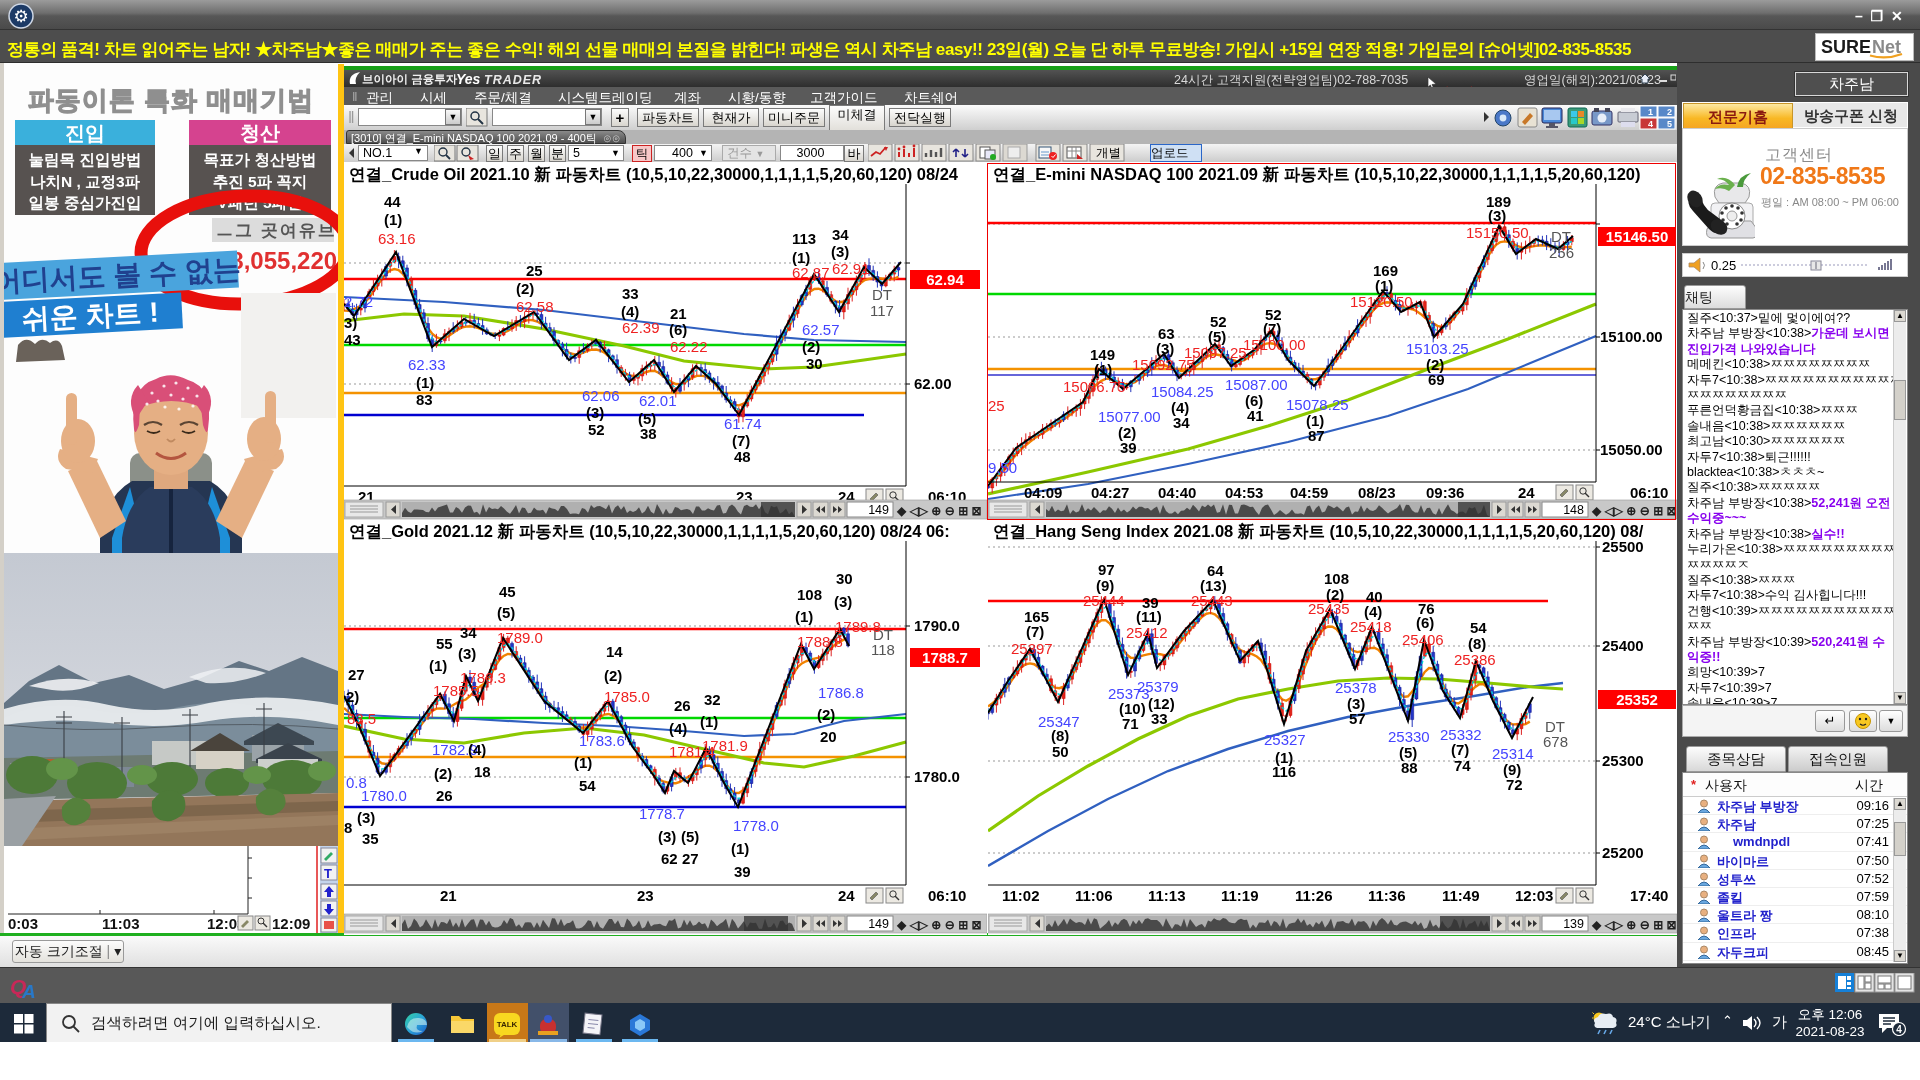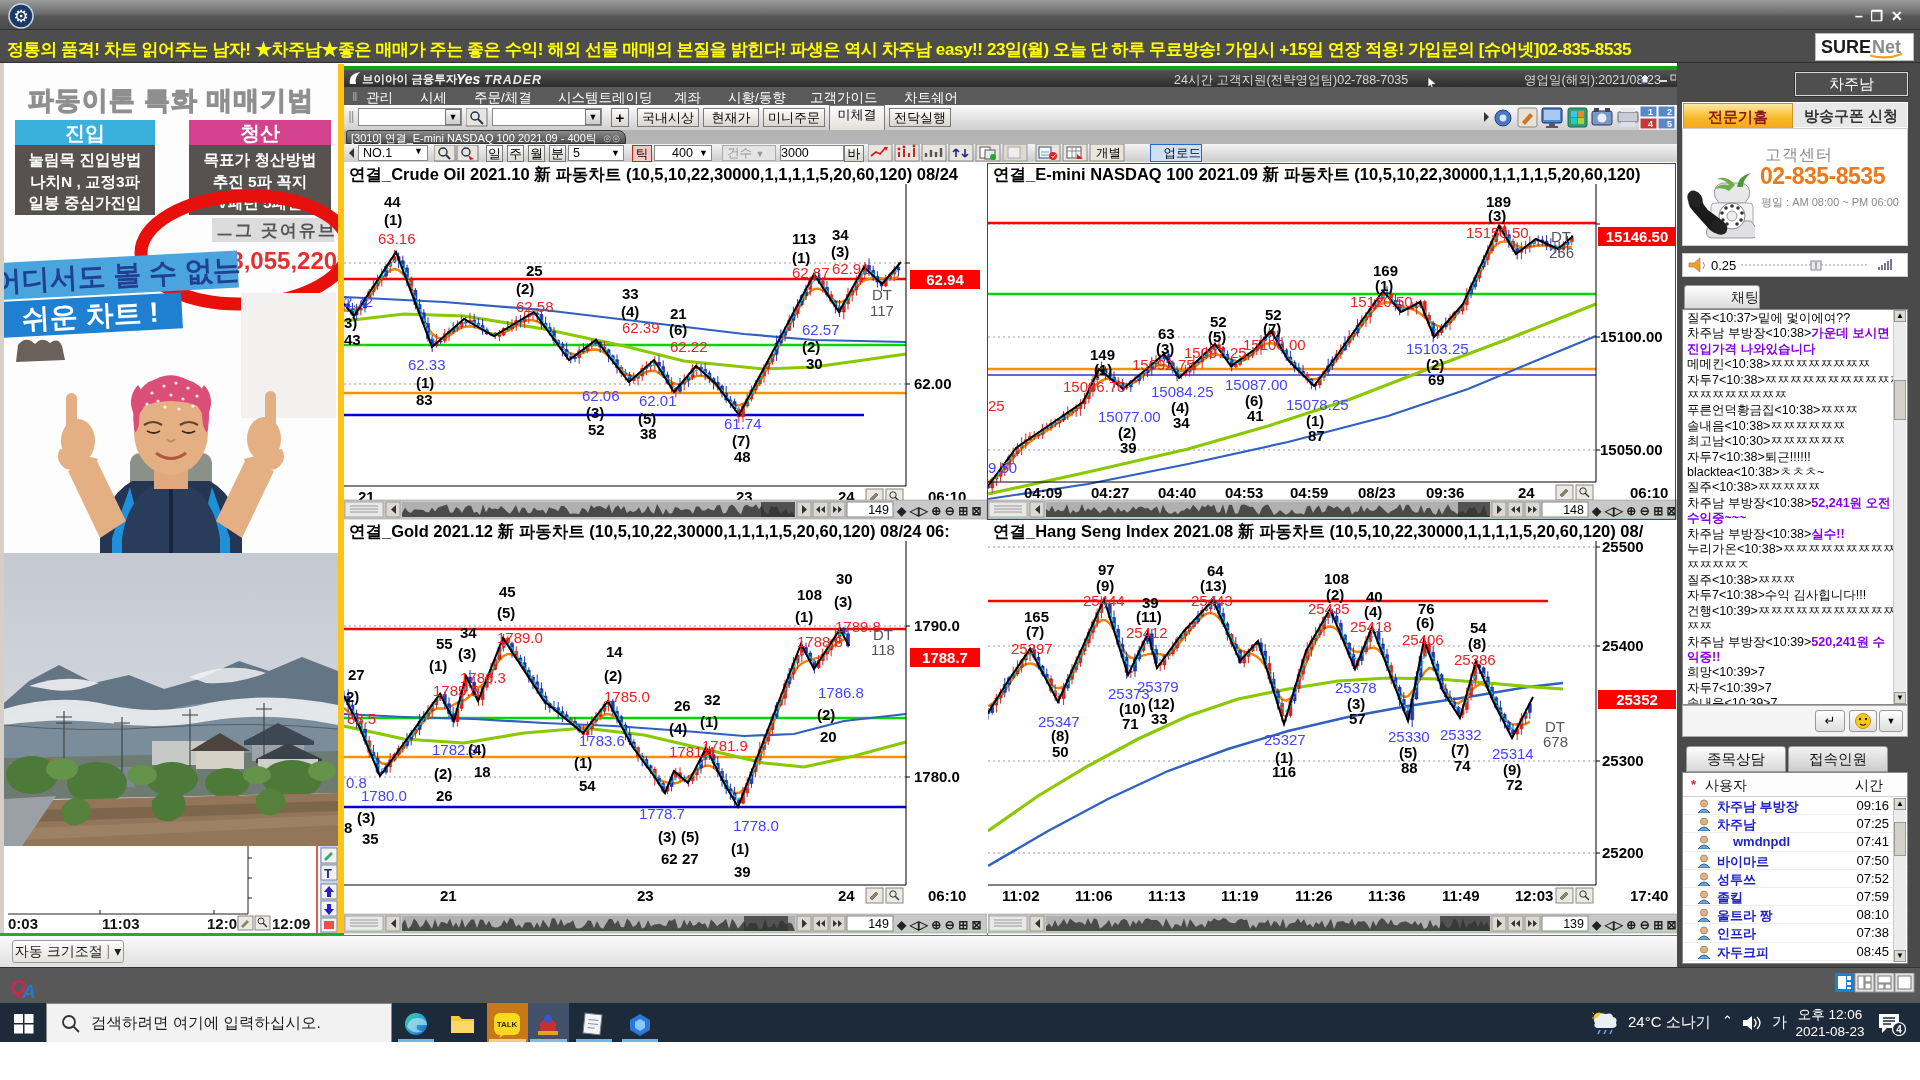--- a/index.html
+++ b/index.html
@@ -220,21 +220,21 @@
  <div class="abs" style="left:14px;top:3px;width:104px;height:18px;background:#fff;border:1px solid #888"></div>
  <div class="abs" style="left:101px;top:4px;width:16px;height:16px;background:linear-gradient(#f8f8f8,#ccc);border:1px solid #777;text-align:center;font-size:9px;line-height:15px">▼</div>
  <svg class="abs" style="left:122px;top:3px" width="22" height="19">
       <rect width="21" height="18" fill="#e8e5de" stroke="#777"></rect>
       <circle cx="9" cy="8" r="4" fill="none" stroke="#234" stroke-width="1.5"></circle>
       <line x1="12" y1="11" x2="17" y2="16" stroke="#234" stroke-width="2"></line>
     </svg>
  <div class="abs" style="left:148px;top:3px;width:110px;height:18px;background:#fff;border:1px solid #888"></div>
  <div class="abs" style="left:241px;top:4px;width:16px;height:16px;background:linear-gradient(#f8f8f8,#ccc);border:1px solid #777;text-align:center;font-size:9px;line-height:15px">▼</div>
  <div class="abs btn" style="left:267px;top:3px;width:18px;height:19px;font-weight:bold;font-size:15px;line-height:17px">+</div>
- <div class="abs btn" style="left:293px;top:3px;width:62px;height:19px">국내시상</div>
+ <div class="abs btn" style="left:293px;top:3px;width:62px;height:19px">파동차트</div>
  <div class="abs btn" style="left:359px;top:3px;width:56px;height:19px">현재가</div>
  <div class="abs btn" style="left:419px;top:3px;width:62px;height:19px">미니주문</div>
  <div class="abs btn" style="left:485px;top:0;width:56px;height:35px">미체결</div>
  <div class="abs btn" style="left:545px;top:3px;width:62px;height:19px">전닥실행</div>
  <svg class="abs" style="left:1136px;top:1px" width="170px" height="23">
   <path d="M4 6 l5 5 -5 5z" fill="#333"></path>
   <g transform="translate(14,2)">
         <circle cx="9" cy="10" r="8" fill="#4a78c8" stroke="#246"></circle>
         <circle cx="9" cy="10" r="3.4" fill="#d8e8f8"></circle>
       </g>
@@ -296,21 +296,21 @@
       <path d="M34 10 l6 4 -4 1z" fill="#c22"></path>
     </svg>
  <div class="abs btn" style="left:142px;top:1px;width:17px;height:17px;line-height:16px">일</div>
  <div class="abs btn" style="left:163px;top:1px;width:17px;height:17px;line-height:16px">주</div>
  <div class="abs btn" style="left:184px;top:1px;width:17px;height:17px;line-height:16px">월</div>
  <div class="abs btn" style="left:205px;top:1px;width:17px;height:17px;line-height:16px">분</div>
  <div class="abs" style="left:224px;top:1px;width:56px;height:16px;background:#fff;border:1px solid #888;padding-left:4px;line-height:15px">5 <span style="position:absolute;right:3px;font-size:9px">▼</span></div>
  <div class="abs" style="left:288px;top:1px;width:20px;height:17px;background:#f8c8c8;border:1px solid #c22;text-align:center;line-height:16px">틱</div>
  <div class="abs" style="left:310px;top:1px;width:58px;height:16px;background:#fff;border:1px solid #888;padding-left:17px;line-height:15px">400 <span style="position:absolute;right:3px;font-size:9px">▼</span></div>
  <div class="abs" style="left:378px;top:1px;width:54px;height:16px;background:#e4e4e4;border:1px solid #aaa;color:#999;padding-left:4px;line-height:15px">건수 <span style="font-size:9px">▼</span></div>
- <div class="abs" style="left:436px;top:1px;width:64px;height:16px;background:#fff;border:1px solid #888;text-align:left;padding-right:3px;line-height:15px">3000</div>
+ <div class="abs" style="left:436px;top:1px;width:64px;height:16px;background:#fff;border:1px solid #888;text-align:center;padding-right:3px;line-height:15px">3000</div>
  <div class="abs btn" style="left:500px;top:1px;width:20px;height:17px;line-height:16px">바</div>
  <svg class="abs" style="left:524px;top:0" width="290" height="18">
   <g>
         <rect width="24" height="17" fill="#e8e5de" stroke="#888"></rect>
         <path d="M3 12 l5 -4 4 2 6 -7" stroke="#c22" stroke-width="1.8" fill="none"></path>
         <path d="M16 3 l4 0 -2 4z" fill="#c22"></path>
       </g>
   <g transform="translate(27,0)">
         <rect width="24" height="17" fill="#e8e5de" stroke="#888"></rect>
         <path d="M4 13 v-5 M9 13 v-8 M14 13 v-4 M19 13 v-9" stroke="#c22" stroke-width="2"></path>
@@ -348,21 +348,21 @@
         <rect width="24" height="17" fill="#e8e5de" stroke="#888"></rect>
         <rect x="4" y="3" width="14" height="11" fill="#fff" stroke="#555"></rect>
         <path d="M4 7 h14 M9 3 v11 M13 3 v11" stroke="#888"></path>
         <path d="M14 10 l6 5 h-6z" fill="#c22"></path>
       </g>
   <g transform="translate(222,0)">
         <rect width="34" height="17" fill="#e8e5de" stroke="#888"></rect>
         <text x="6" y="13" font-size="12.5" fill="#000">개별</text>
       </g>
  </svg>
- <div class="abs" style="left:806px;top:0;width:52px;height:18px;background:#cfe0f4;border:1.5px solid #2a66c8;text-align:right;line-height:16px">업로드</div>
+ <div class="abs" style="left:806px;top:0;width:52px;height:18px;background:#cfe0f4;border:1.5px solid #2a66c8;text-align:left;line-height:16px">업로드</div>
 </div>
 <div style="position:absolute;left:344px;top:164px;width:643px;height:356px;border-right:1px solid #888"><svg width="643" height="356" viewBox="0 0 643 356" font-family="Liberation Sans, sans-serif">
       <rect width="643" height="356" fill="#ffffff"></rect>
       <line x1="0" y1="99" x2="562" y2="99" stroke="#999" stroke-width="1" stroke-dasharray="2,3"></line>
       <line x1="0" y1="220" x2="562" y2="220" stroke="#999" stroke-width="1" stroke-dasharray="2,3"></line>
       <line x1="0" y1="115" x2="562" y2="115" stroke="#ff0000" stroke-width="2.5"></line>
       <line x1="0" y1="181" x2="562" y2="181" stroke="#00d800" stroke-width="2.5"></line>
       <line x1="0" y1="229" x2="562" y2="229" stroke="#f49200" stroke-width="2.5"></line>
       <line x1="0" y1="251" x2="520" y2="251" stroke="#0000d0" stroke-width="2.5"></line>
       <polyline points="0.0,133.0 100.0,138.0 200.0,146.0 300.0,158.0 400.0,170.0 470.0,176.0 562.0,178.0" fill="none" stroke="#3060c0" stroke-width="2.2"></polyline>
@@ -817,21 +817,21 @@
       <line x1="133" y1="8" x2="133" y2="15" stroke="#667"></line>
  <g stroke="#557" stroke-width="1.6">
         <line x1="196" y1="16" x2="196" y2="13"></line>
         <line x1="199" y1="16" x2="199" y2="11"></line>
         <line x1="202" y1="16" x2="202" y2="9"></line>
         <line x1="205" y1="16" x2="205" y2="7"></line>
         <line x1="208" y1="16" x2="208" y2="5"></line>
       </g>
     </svg>
 </div>
-<div class="abs" style="left:1684px;top:285px;width:76px;height:24px;background:linear-gradient(#fdfdfd,#dcdcdc);border:1px solid #999;border-radius:3px 3px 0 0;font-size:14px;color:#222;text-align:right;line-height:22px">채팅</div>
+<div class="abs" style="left:1684px;top:285px;width:62px;height:24px;background:linear-gradient(#fdfdfd,#dcdcdc);border:1px solid #999;border-radius:3px 3px 0 0;font-size:14px;color:#222;text-align:left;line-height:22px">채팅</div>
 <div class="abs" style="left:1682px;top:309px;width:226px;height:396px;background:#fff;border:1px solid #888;font-size:12.5px;line-height:15.4px;color:#000;padding:1px 0 0 4px;overflow:hidden">
 <div>질주&lt;10:37&gt;밑에 멏이에여??</div>
     <div>차주남 부방장&lt;10:38&gt;<b style="color:#8800ee">가운데 보시면<br>진입가격 나와있습니다</b></div>
     <div>메메킨&lt;10:38&gt;ㅉㅉㅉㅉㅉㅉㅉㅉ</div>
     <div>자두7&lt;10:38&gt;ㅉㅉㅉㅉㅉㅉㅉㅉㅉㅉㅉㅉㅉㅉㅉㅉㅉㅉㅉ</div>
     <div>푸른언덕황금집&lt;10:38&gt;ㅉㅉㅉ</div>
     <div>솔내음&lt;10:38&gt;ㅉㅉㅉㅉㅉㅉ</div>
     <div>최고남&lt;10:30&gt;ㅉㅉㅉㅉㅉㅉ</div>
     <div>자두7&lt;10:38&gt;퇴근!!!!!!</div>
     <div>blacktea&lt;10:38&gt;ㅊㅊㅊ~</div>

